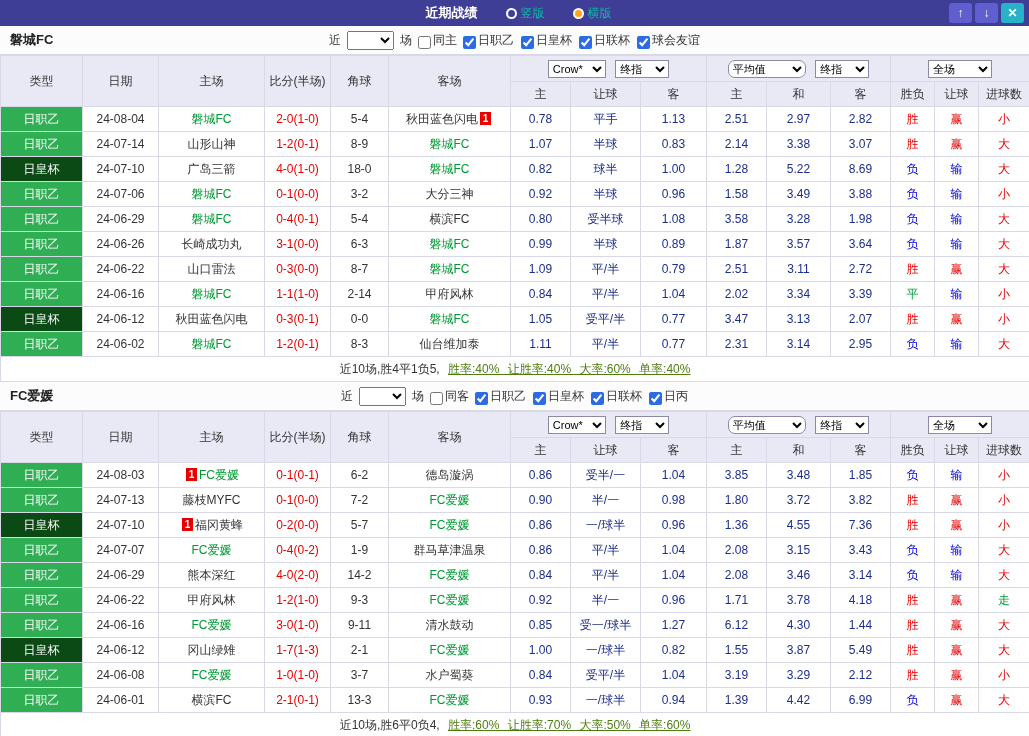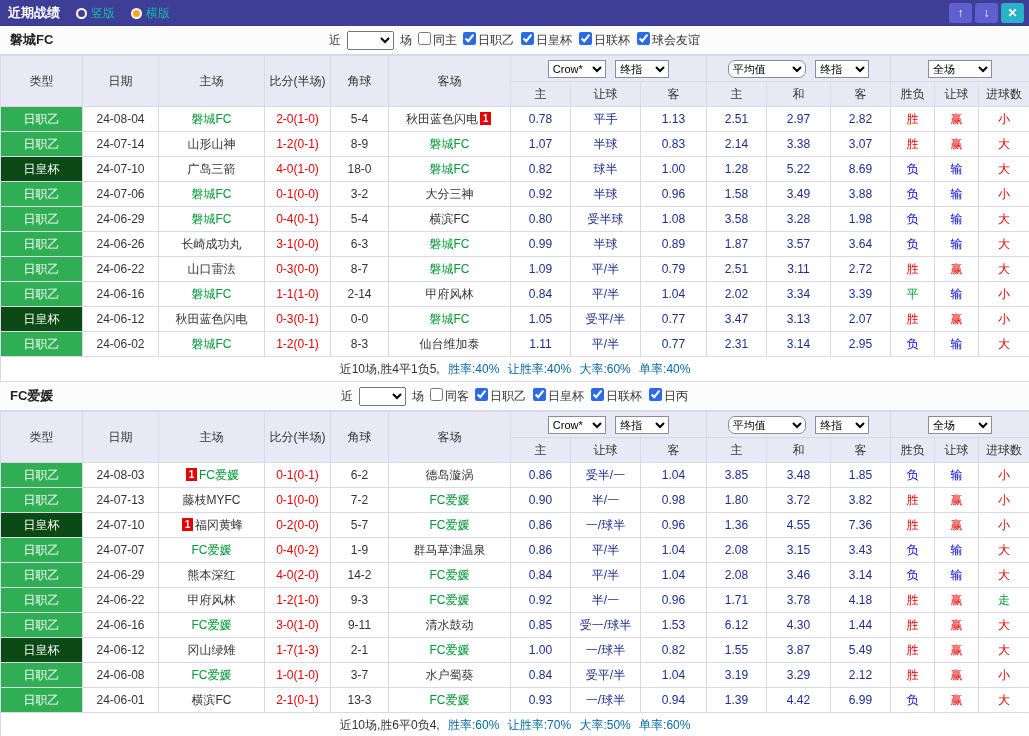--- a/index.html
+++ b/index.html
@@ -4,36 +4,36 @@
 <style>
   * { box-sizing: border-box; margin: 0; padding: 0; }
   html,body { background:#fff; }
   body {
     width: 1029px; height: 736px; overflow: hidden;
     font-family: "Liberation Sans", "DejaVu Sans", sans-serif;
     font-size: 12px; color: #333;
   }
   
   .titlebar { height: 26px; background: #3e3e96; display: flex; align-items: center; position: relative; }
-  .titlebar-center { position: absolute; left: 8px; right: 0; display: flex; justify-content: flex-start; align-items: center; gap: 16px; color: #fff; }
+  .titlebar-center { position: absolute; left: 8px; right: 0; display: flex; justify-content: center; align-items: center; gap: 28px; color: #fff; }
   .win-title { font-weight: bold; font-size: 13px; }
   .radio-opt { display: inline-flex; align-items: center; gap: 4px; cursor: pointer; color: #14b8a6; }
   .radio { width: 11px; height: 11px; border: 2px solid #fff; border-radius: 50%; background: transparent; display: inline-block; }
   .radio.selected { background: #ffa41c; }
   .titlebar-buttons { margin-left: auto; display: flex; gap: 3px; padding-right: 5px; position: relative; z-index: 1; }
   .tb-btn { width: 23px; height: 20px; border: none; border-radius: 3px; color: #fff; font-size: 12px; line-height: 20px; text-align: center; cursor: pointer; padding: 0; font-weight: bold; }
   .tb-btn.purple { background: #5f5fd0; }
   .tb-btn.teal { background: #28b2c8; }
   
   .section-header { height: 29px; display: flex; align-items: center; background: #fcfcfc; border-bottom: 1px solid #d9d9e6; position: relative; }
   .team-name { font-weight: bold; font-size: 13px; color: #222; margin-left: 10px; position: relative; z-index: 1; }
   .filters { position: absolute; left: 0; right: 0; display: flex; justify-content: center; align-items: center; gap: 6px; color: #333; }
   .filters select { height: 19px; font-size: 11px; }
   .sel-near { width: 46px; padding-left: 45px; }
-  .filters label { display: inline-flex; align-items: flex-start; gap: 2px; cursor: pointer; }
+  .filters label { display: inline-flex; align-items: flex-end; gap: 2px; cursor: pointer; }
   .filters input[type=checkbox] { width: 13px; height: 13px; accent-color: #2b6be4; margin: 0; }
   .league-filters { display: inline-flex; gap: 7px; align-items: center; }
   
   table { width: 1029px; border-collapse: collapse; table-layout: fixed; }
   th, td { border: 1px solid #d8d8e6; text-align: center; padding: 0; white-space: nowrap; overflow: hidden; font-weight: normal; }
   thead th, thead td { background: #e9e9f6; color: #333; }
   tr.selects-row { height: 26px; }
   tr.labels-row th { height: 25px; }
   tbody td { height: 25px; background: #fff; }
   tfoot td { height: 25px; background: #fff; }
@@ -47,21 +47,21 @@
   td.lg-dark { background: #0b4a14; }
   td.score { color: #e60000; }
   td.odds { color: #1c2e8b; }
   .focus-team { color: #009933; }
   .c-red { color: #e60000; }
   .c-blue { color: #0000dd; }
   .c-green { color: #009933; }
   .red-badge { display: inline-block; min-width: 11px; height: 13px; line-height: 13px; background: #e60000; color: #fff; font-size: 10px; font-weight: bold; text-align: center; margin: 0 2px; padding: 0 1px; vertical-align: 1px; }
   .summary-cell { text-align: center; }
   .sum-record { color: #333; margin-right: 5px; }
-  .sum-stats { color: #0369a1; word-spacing: 5px; }
+  .sum-stats { color: #4d7c0f; word-spacing: 5px; text-decoration: underline; }
 </style>
 </head>
 <body>
 
 <div class="app">
 
   <div class="titlebar">
     <div class="titlebar-center">
       <span class="win-title">近期战绩</span>
       <label class="radio-opt">
@@ -530,21 +530,21 @@
           </tr>
           <tr>
             <td class="league lg-green">日职乙</td>
             <td class="date">24-06-16</td>
             <td class="team"><span><span class="focus-team">FC爱媛</span></span></td>
             <td class="score">3-0(1-0)</td>
             <td class="corner">9-11</td>
             <td class="team"><span><span>清水鼓动</span></span></td>
             <td class="odds">0.85</td>
             <td class="odds">受一/球半</td>
-            <td class="odds">1.53</td>
+            <td class="odds">1.27</td>
             <td class="odds">6.12</td>
             <td class="odds">4.30</td>
             <td class="odds">1.44</td>
             <td class="res c-red">胜</td>
             <td class="res c-red">赢</td>
             <td class="res c-red">大</td>
           </tr>
           <tr>
             <td class="league lg-dark">日皇杯</td>
             <td class="date">24-06-12</td>

